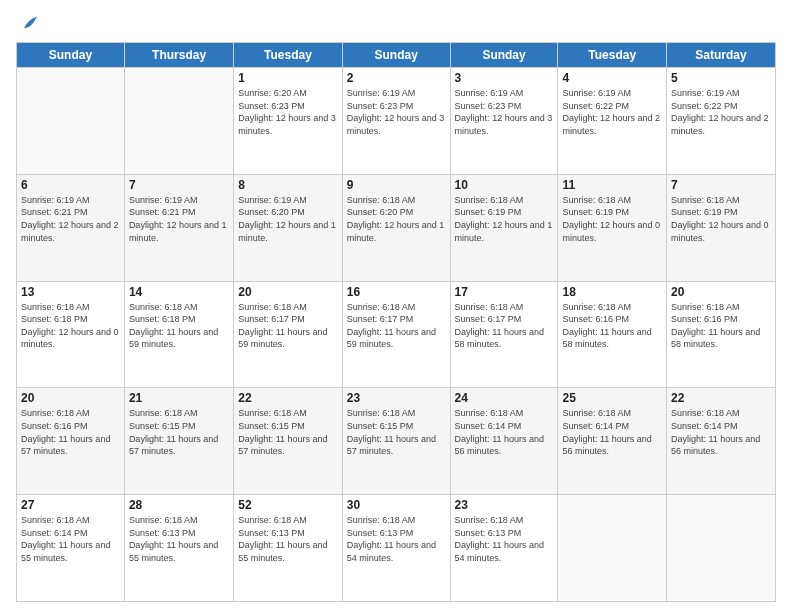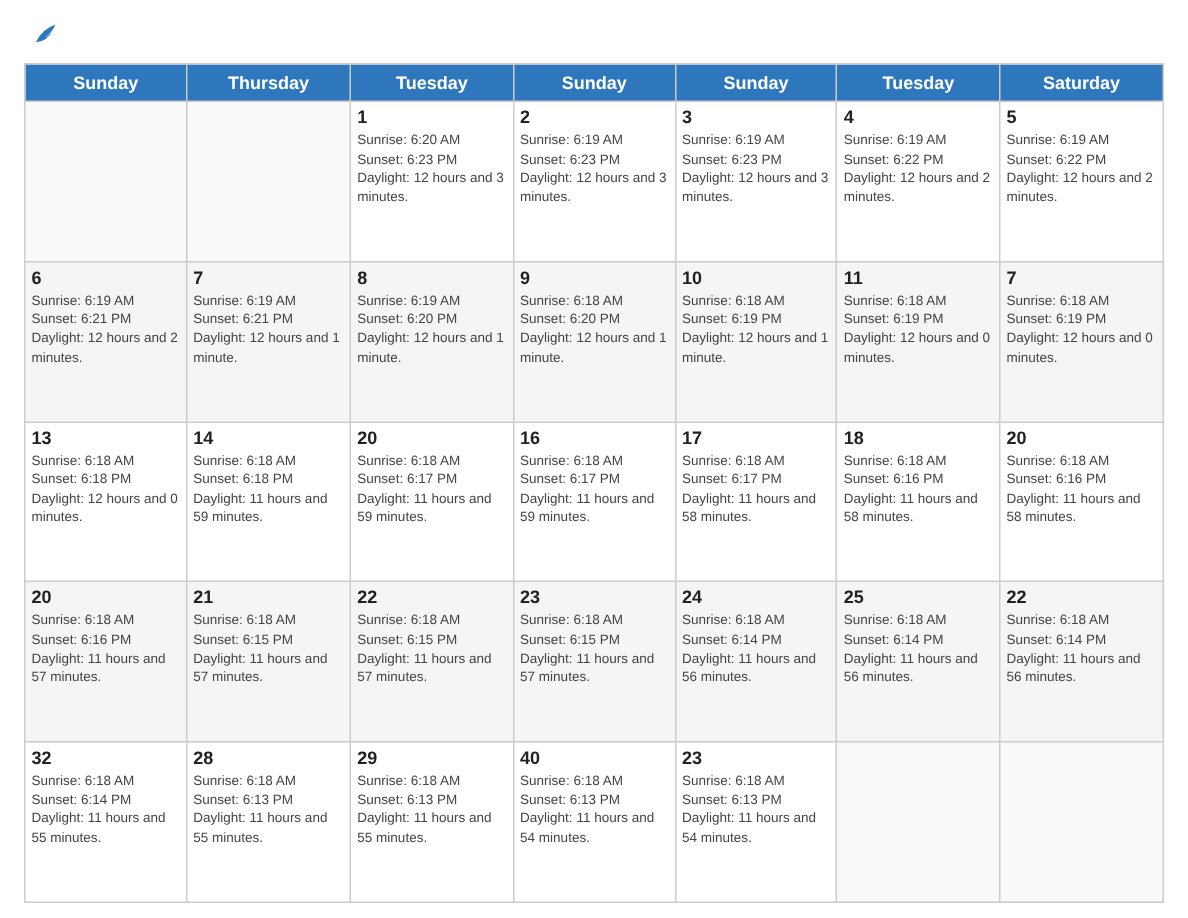--- a/index.html
+++ b/index.html
@@ -239,33 +239,33 @@
             <span class="day-number">25</span>
             <div class="day-info">Sunrise: 6:18 AM<br>Sunset: 6:14 PM<br>Daylight: 11 hours and 56 minutes.</div>
           </td>
           <td>
             <span class="day-number">22</span>
             <div class="day-info">Sunrise: 6:18 AM<br>Sunset: 6:14 PM<br>Daylight: 11 hours and 56 minutes.</div>
           </td>
         </tr>
         <tr>
           <td>
-            <span class="day-number">32</span>
+            <span class="day-number">27</span>
             <div class="day-info">Sunrise: 6:18 AM<br>Sunset: 6:14 PM<br>Daylight: 11 hours and 55 minutes.</div>
           </td>
           <td>
             <span class="day-number">28</span>
             <div class="day-info">Sunrise: 6:18 AM<br>Sunset: 6:13 PM<br>Daylight: 11 hours and 55 minutes.</div>
           </td>
           <td>
-            <span class="day-number">29</span>
+            <span class="day-number">52</span>
             <div class="day-info">Sunrise: 6:18 AM<br>Sunset: 6:13 PM<br>Daylight: 11 hours and 55 minutes.</div>
           </td>
           <td>
-            <span class="day-number">40</span>
+            <span class="day-number">30</span>
             <div class="day-info">Sunrise: 6:18 AM<br>Sunset: 6:13 PM<br>Daylight: 11 hours and 54 minutes.</div>
           </td>
           <td>
             <span class="day-number">23</span>
             <div class="day-info">Sunrise: 6:18 AM<br>Sunset: 6:13 PM<br>Daylight: 11 hours and 54 minutes.</div>
           </td>
           <td class="empty-cell"></td>
           <td class="empty-cell"></td>
         </tr>
       </tbody>

